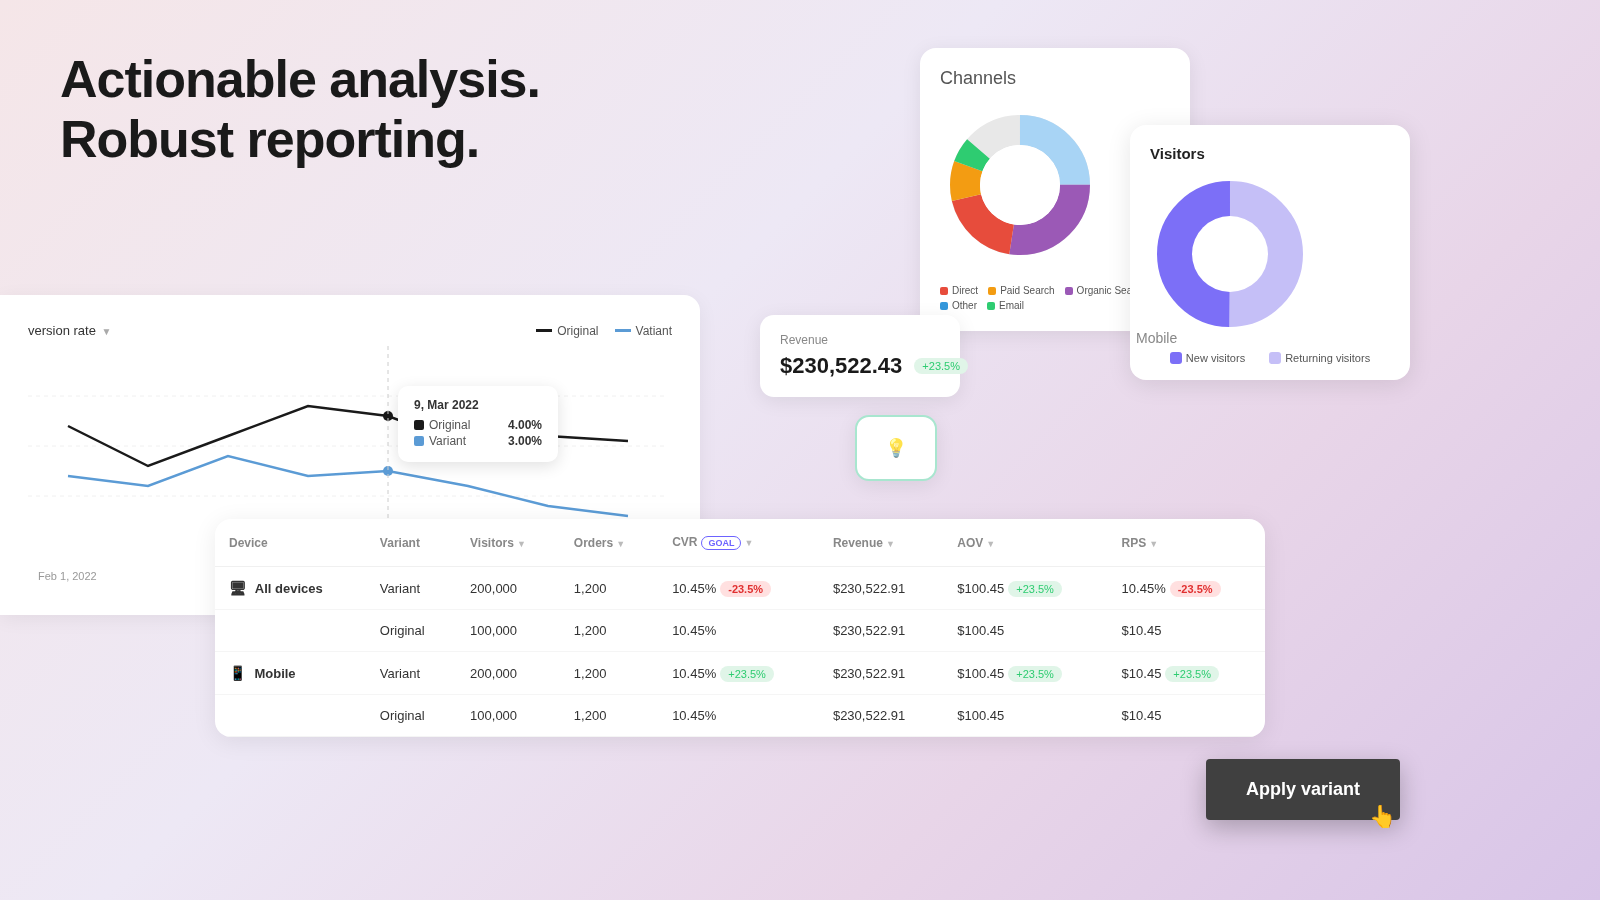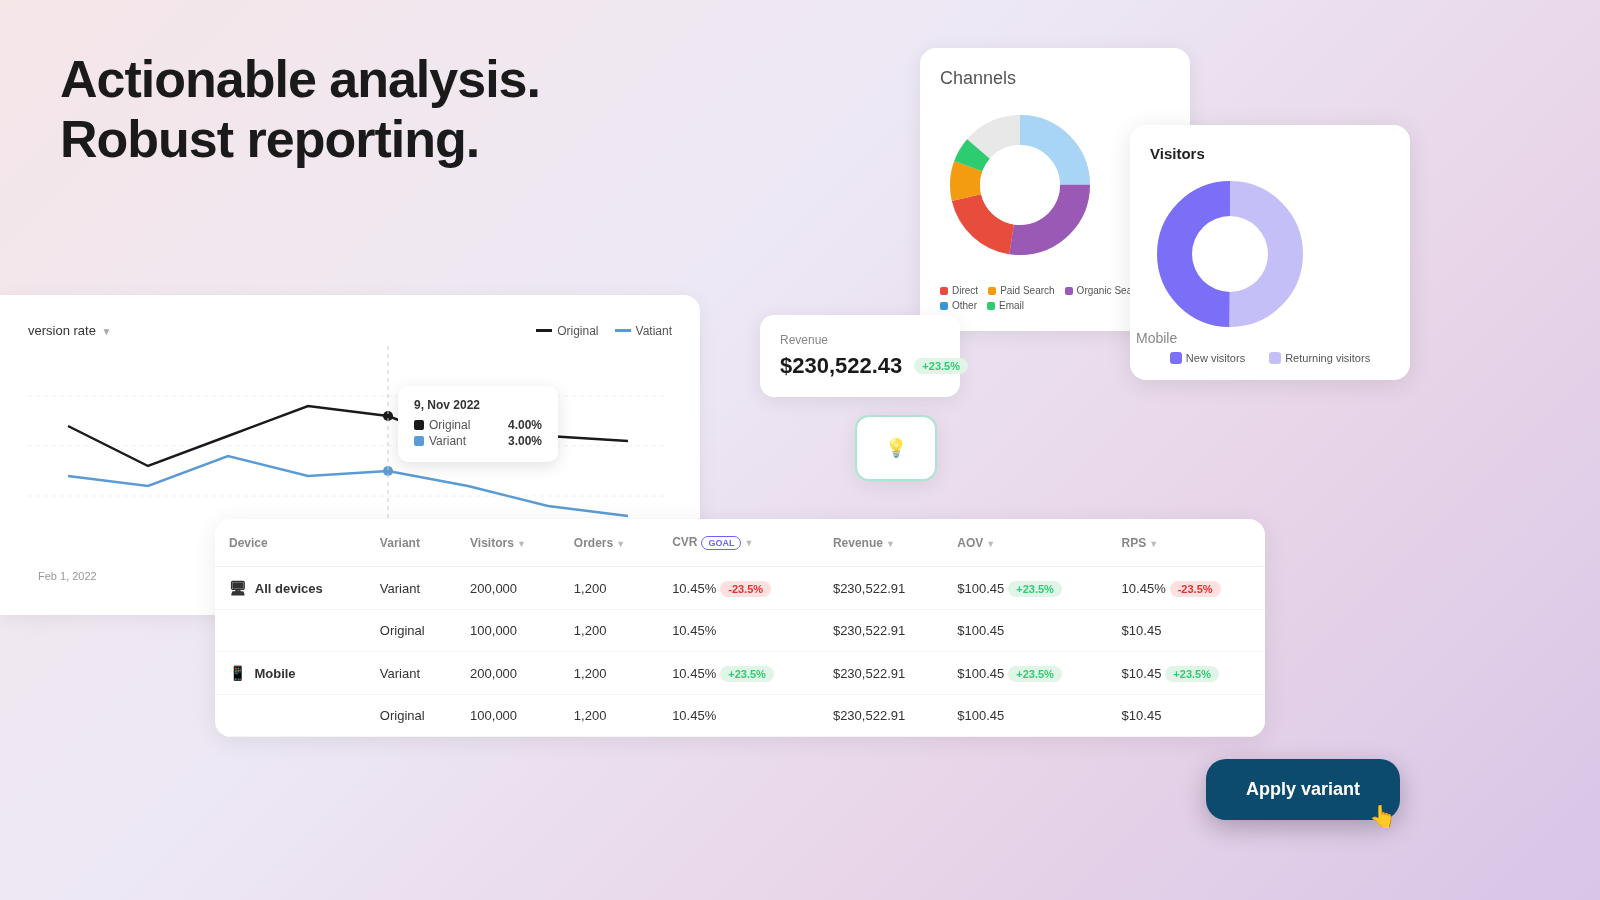--- a/index.html
+++ b/index.html
@@ -286,33 +286,33 @@
       font-size: 11px;
       font-weight: 600;
       margin-left: 4px;
     }
     .badge-green {
       background: #e0f5e8;
       color: #2ecc71;
       border-radius: 20px;
       padding: 2px 8px;
       font-size: 11px;
-      font-weight: 700;
+      font-weight: 400;
       margin-left: 4px;
     }
 
     
     .apply-variant-btn {
       position: absolute;
       bottom: 80px;
       right: 200px;
-      background: #0c4a6e;
+      background: #404040;
       color: white;
       border: none;
-      border-radius: 20px;
+      border-radius: 4px;
       padding: 20px 40px;
       font-size: 18px;
       font-weight: 700;
       cursor: pointer;
       box-shadow: 0 8px 24px rgba(0,0,0,0.25);
     }
 
     
     .search-label {
       position: absolute;
@@ -441,21 +441,21 @@
       <polyline points="40,130 120,140 200,110 280,130 360,125 440,140 520,160 600,170" fill="none" stroke="#5b9bd5" stroke-width="2.5"></polyline>
 
       <circle cx="360" cy="70" r="5" fill="#1a1a1a"></circle>
 
       <circle cx="360" cy="125" r="5" fill="#5b9bd5"></circle>
 
       <line x1="360" y1="0" x2="360" y2="210" stroke="#ccc" stroke-width="1" stroke-dasharray="4,4"></line>
     </svg>
     
     <div class="tooltip-box">
-      <div class="tooltip-date">9, Nov 2022</div>
+      <div class="tooltip-date">9, Mar 2022</div>
       <div class="tooltip-row">
         <div class="tooltip-label">
           <div style="width:10px;height:10px;background:#1a1a1a;border-radius:2px;flex-shrink:0;"></div>
           <span>Original</span>
         </div>
         <span class="tooltip-value">4.00%</span>
       </div>
       <div class="tooltip-row">
         <div class="tooltip-label">
           <div style="width:10px;height:10px;background:#5b9bd5;border-radius:2px;flex-shrink:0;"></div>

